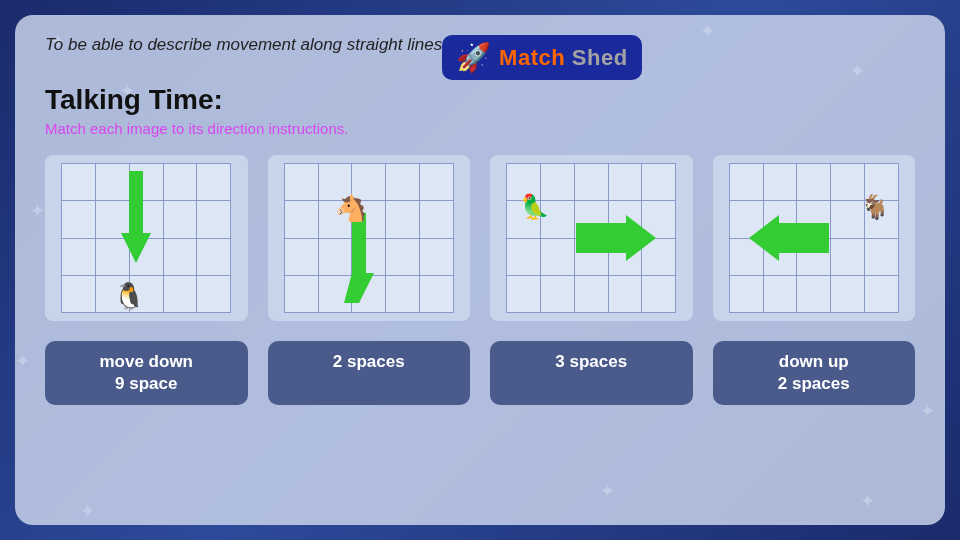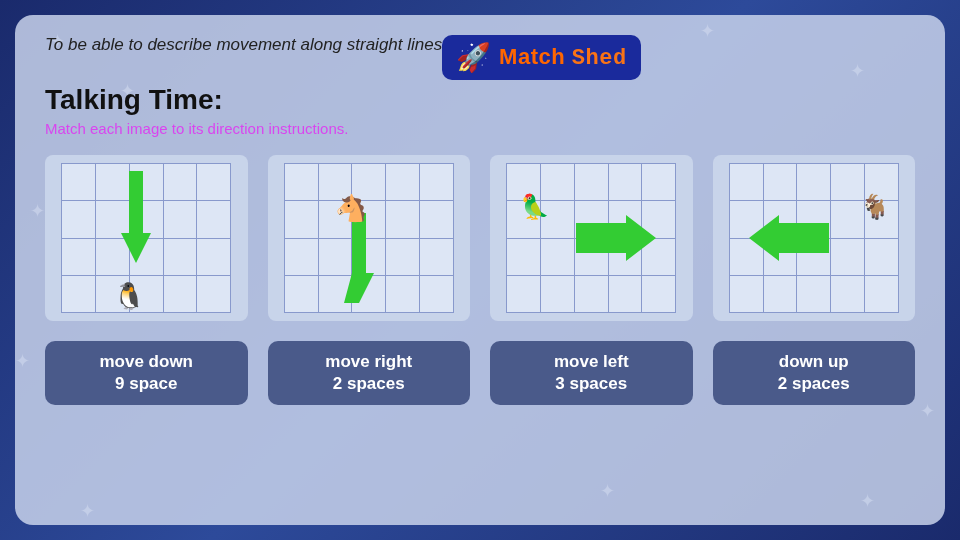--- a/index.html
+++ b/index.html
@@ -178,21 +178,21 @@
 </div>
 
 <div class="card">
 
   <div class="header">
     <div class="objective">To be able to describe movement along straight lines</div>
     <div class="logo-area">
       <div class="logo-badge">
         <span class="logo-icon">🚀</span>
         <span class="logo-text">
-          <span>Match</span>&nbsp;<span style="color:#f97316;font-family:Liberation Mono, monospace;">Shed</span>
+          <span>Match</span>&nbsp;<span style="color:#a3a3a3;">Shed</span>
         </span>
       </div>
     </div>
   </div>
 
   <div class="talking-time">Talking Time:</div>
   <div class="subtitle">Match each image to its direction instructions.</div>
 
   <div class="grids-row">
 
@@ -372,26 +372,24 @@
   </div>
 
   <div class="labels-row">
 
     <div class="label-btn">
       <div>move down</div>
       <div>9 space</div>
     </div>
 
     <div class="label-btn">
-      <div>move right</div>
       <div>2 spaces</div>
     </div>
 
     <div class="label-btn">
-      <div>move left</div>
       <div>3 spaces</div>
     </div>
 
     <div class="label-btn">
       <div>down up</div>
       <div>2 spaces</div>
     </div>
 
   </div>
 

